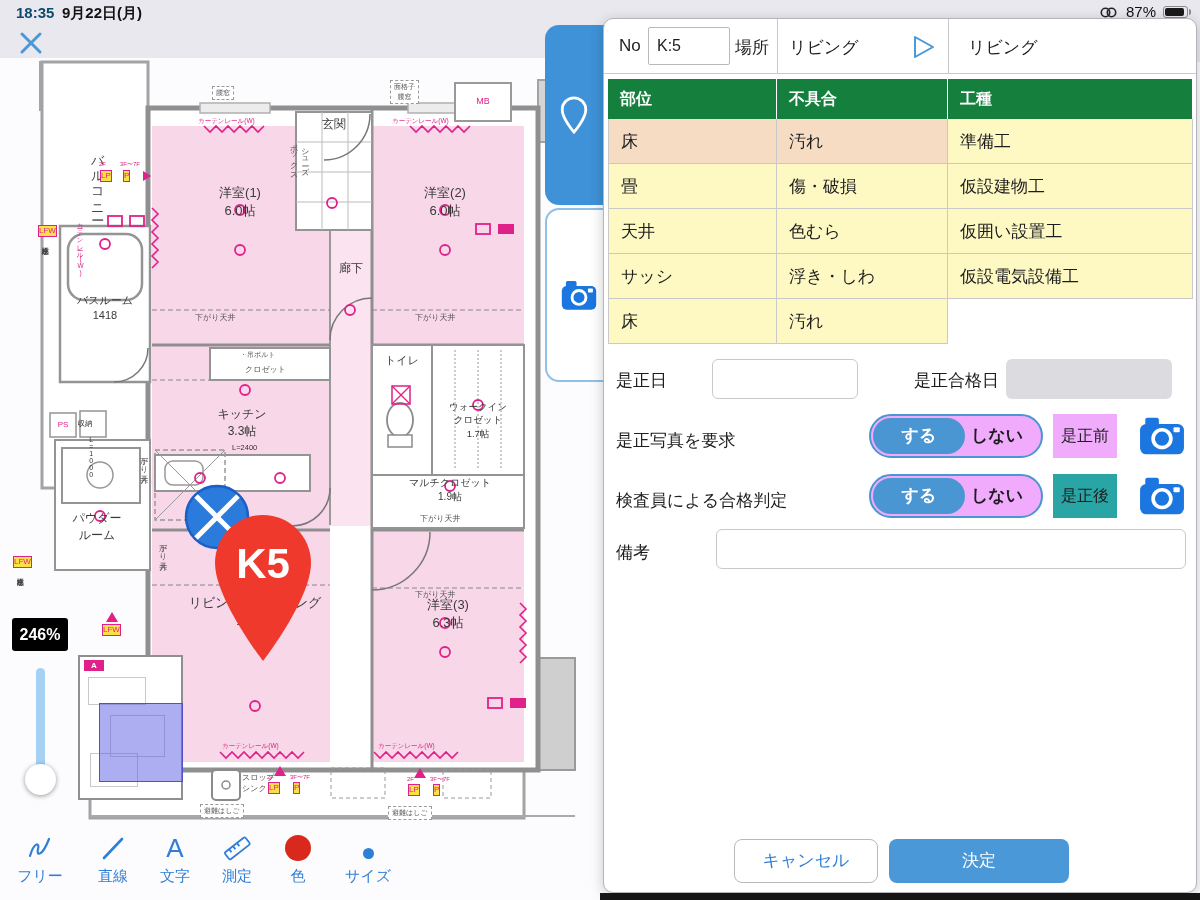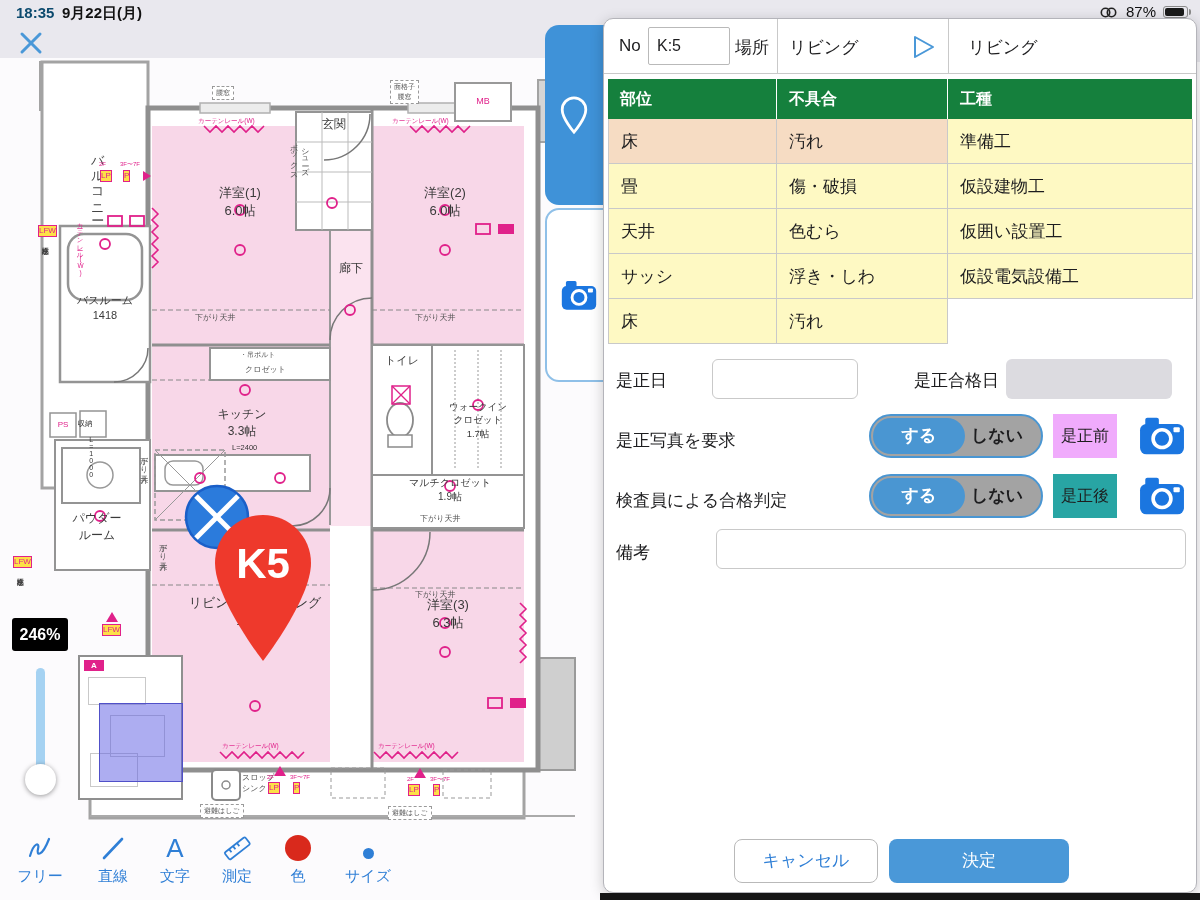--- a/index.html
+++ b/index.html
@@ -74,21 +74,21 @@
   .td.sel { background:#f6dcc3; }
   .td.blank { border:none; background:transparent; cursor:default; }
 
   .flabel { position:absolute; font-size:17px; color:#1d1d1f; }
   .date-input { position:absolute; left:108px; top:340px; width:146px; height:40px; border:1px solid #c9c9c9; border-radius:6px;
     background:#fff; font-size:16px; padding:0 8px; font-family:"Liberation Sans",sans-serif; }
   .date-disabled { position:absolute; left:402px; top:340px; width:166px; height:40px; background:#dcdbe0; border-radius:6px; }
   .remarks-input { position:absolute; left:112px; top:510px; width:470px; height:40px; border:1px solid #c9c9c9; border-radius:6px;
     background:#fff; font-size:16px; padding:0 8px; font-family:"Liberation Sans",sans-serif; }
 
-  .toggle { position:absolute; left:265px; width:174px; height:44px; border:2px solid #4a96d2; border-radius:22px; background:#a3a3a3; }
+  .toggle { position:absolute; left:265px; width:174px; height:44px; border:2px solid #4a96d2; border-radius:22px; background:#f0abfc; }
   .tg-on { position:absolute; left:2px; top:2px; width:92px; height:36px; background:#4a96d2; border-radius:18px; color:#fff;
     font-size:17px; font-weight:700; text-align:center; line-height:36px; cursor:pointer; }
   .tg-off { position:absolute; right:14px; top:2px; width:60px; height:36px; color:#1d1d1f; font-size:17px; font-weight:700;
     text-align:center; line-height:36px; cursor:pointer;margin-left:31px; }
   .chip { position:absolute; left:449px; width:64px; height:44px; font-size:16px; color:#1d1d1d; text-align:center; line-height:44px; cursor:pointer; }
   .chip.before { background:#f0abfc; }
   .chip.after { background:#28a5a4; }
   .cam-btn { position:absolute; left:535px; cursor:pointer; }
 
   .btn-cancel { position:absolute; left:130px; top:820px; width:144px; height:44px; background:#fff; border:1px solid #b9b9b9;

